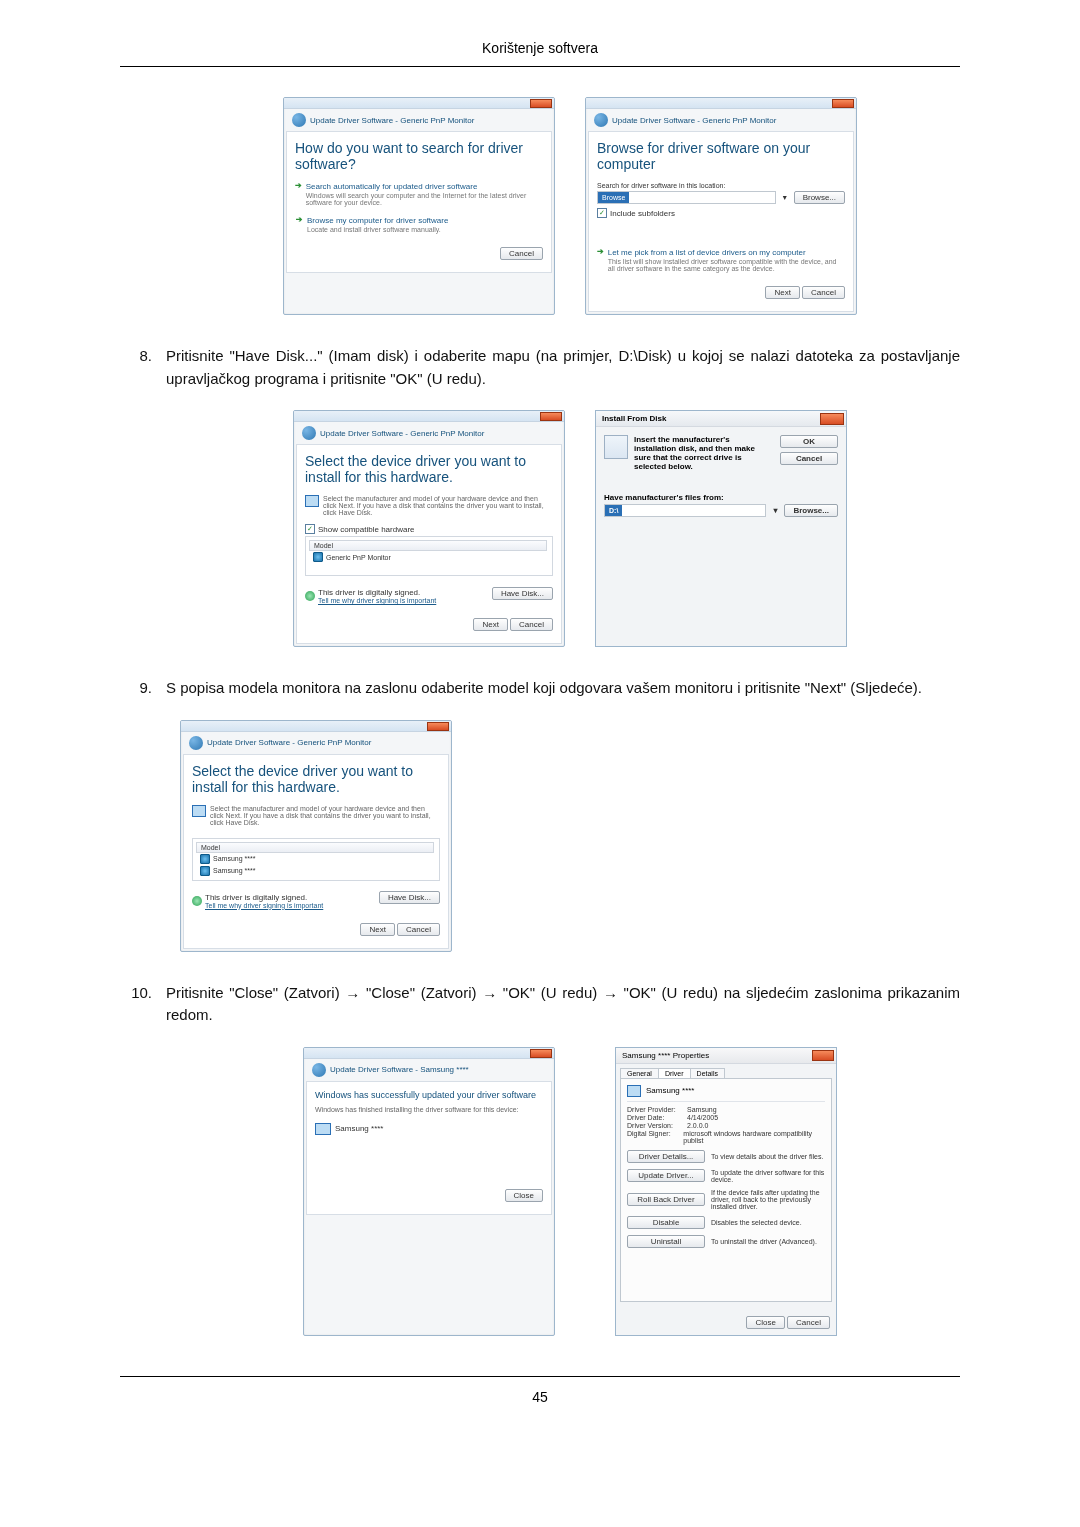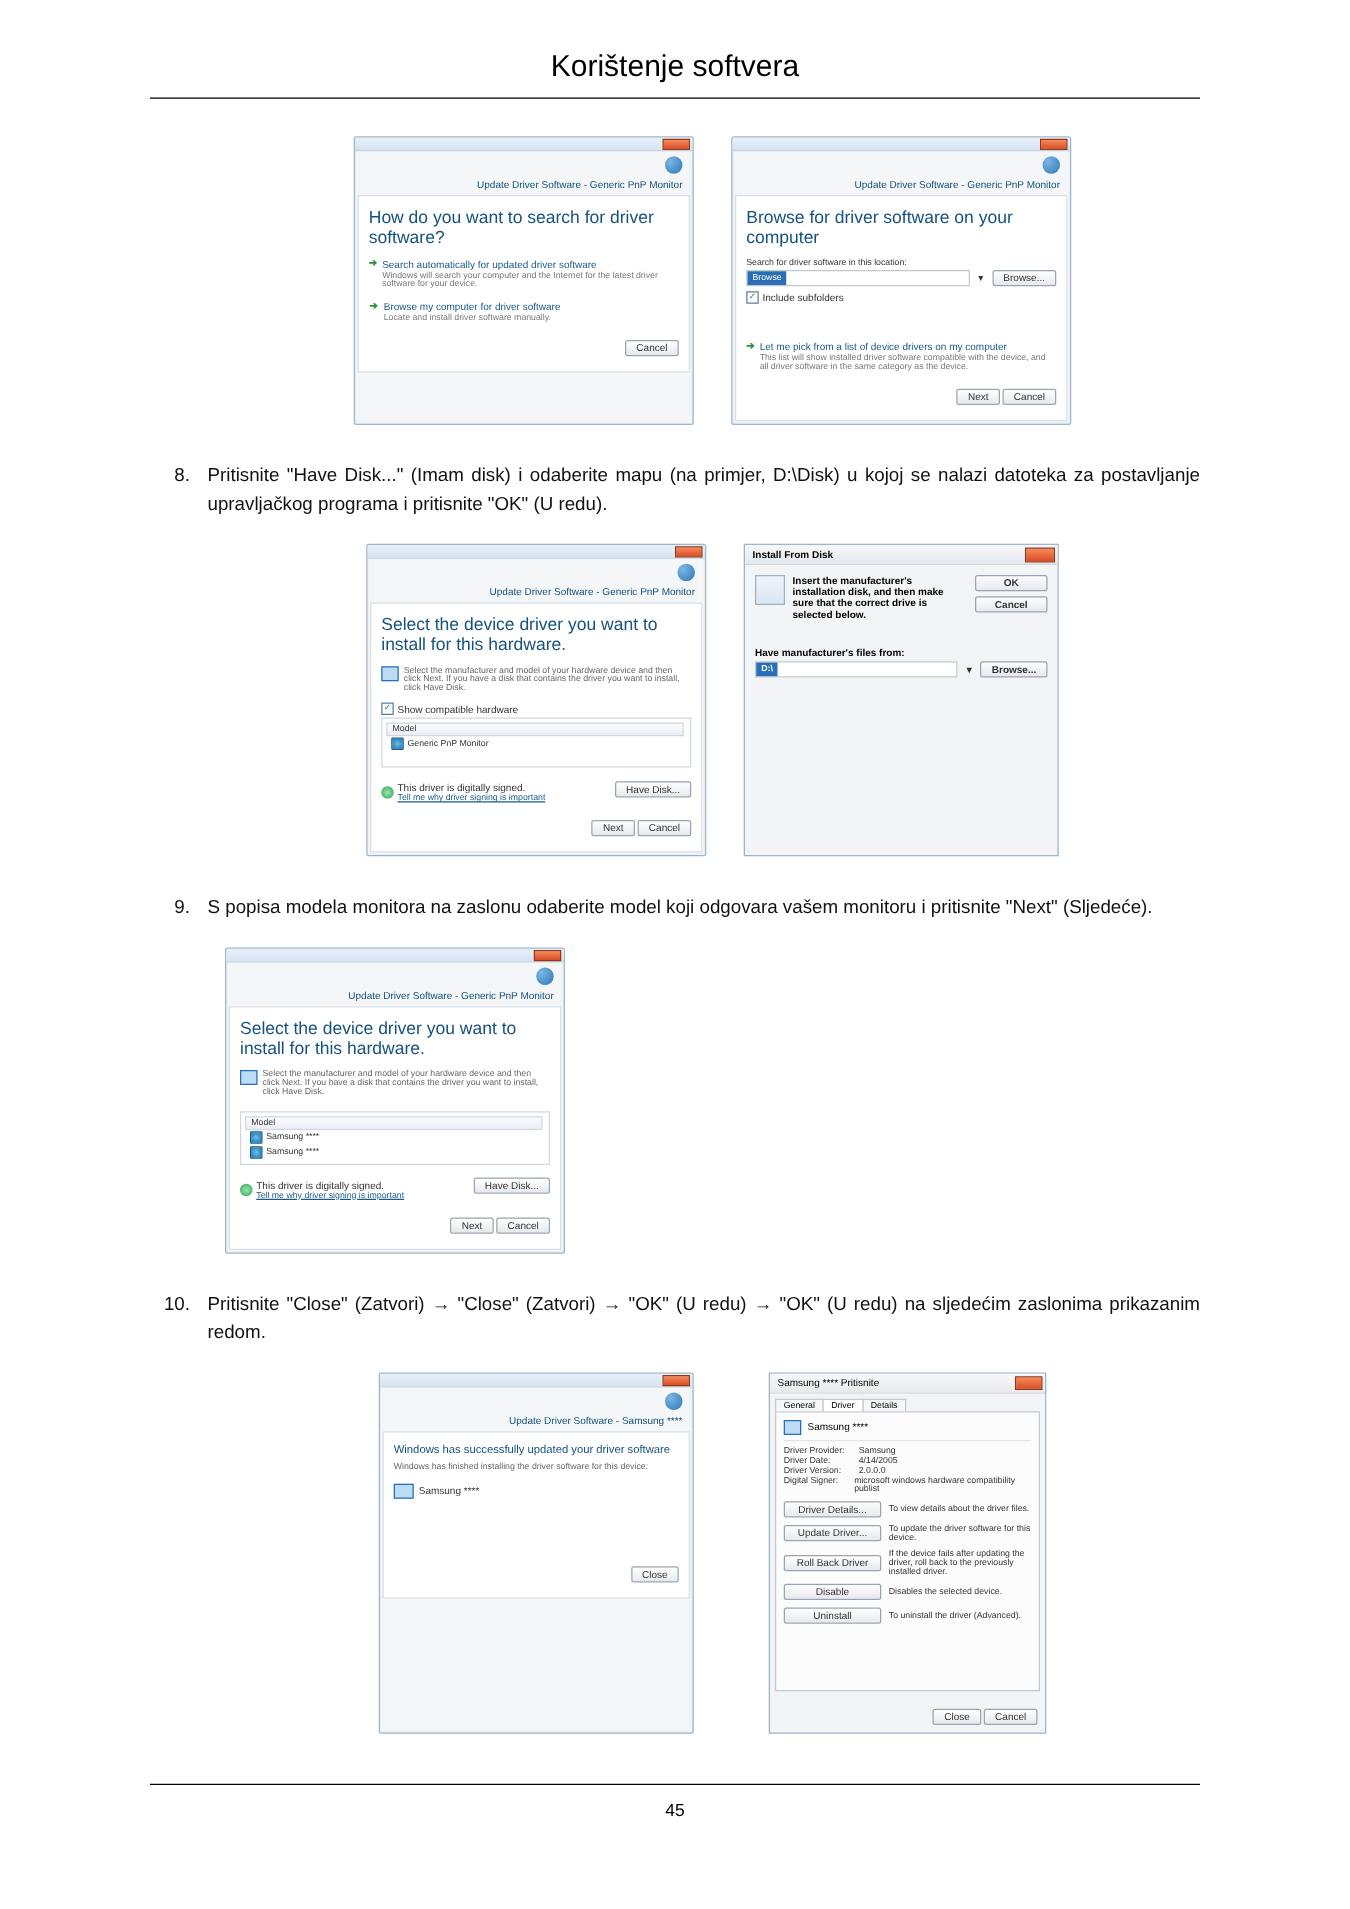--- a/index.html
+++ b/index.html
@@ -11,21 +11,21 @@
     color: #000;
   }
   .page {
     width: 1080px;
     margin: 0 auto;
     padding: 40px 0 20px;
     box-sizing: border-box;
   }
   .header-title {
     text-align: center;
-    font-size: 24px;
+    font-size: 14px;
     margin-bottom: 10px;
   }
   hr.rule {
     border: none;
     border-top: 1px solid #000;
     margin: 0 120px 30px;
   }
   hr.bottom-rule {
     border: none;
     border-top: 1px solid #000;
@@ -68,23 +68,22 @@
     top: 1px;
     width: 20px;
     height: 7px;
     background: linear-gradient(#f68b5c, #d84d24);
     border: 1px solid #9a3412;
   }
   .window .nav-strip {
     padding: 4px 8px;
     color: #1a5a8a;
     display: flex;
-    align-items: flex-end;
+    align-items: center;
     gap: 4px;
-    flex-direction: column;
   }
   .nav-strip .back {
     width: 14px; height: 14px;
     border-radius: 50%;
     background: radial-gradient(circle at 30% 30%, #79b6e5, #2f78b3);
     display: inline-block;
   }
   .nav-strip .crumb { color: #14517c; }
   .window .body {
     background: #fff;
@@ -641,21 +640,21 @@
             <span>Samsung ****</span>
           </div>
           <div class="button-row">
             <span class="btn">Close</span>
           </div>
         </div>
       </div>
 
       <div class="properties">
         <div class="title-bar">
-          <span>Samsung **** Pritisnite</span>
+          <span>Samsung **** Properties</span>
           <div class="x"></div>
         </div>
         <div class="tabs">
           <div class="tab">General</div>
           <div class="tab active">Driver</div>
           <div class="tab">Details</div>
         </div>
         <div class="tab-body">
           <div class="device-row">
             <span style="width:12px;height:10px;border:1px solid #2a6fb5;background:#bcdcf4;"></span>

